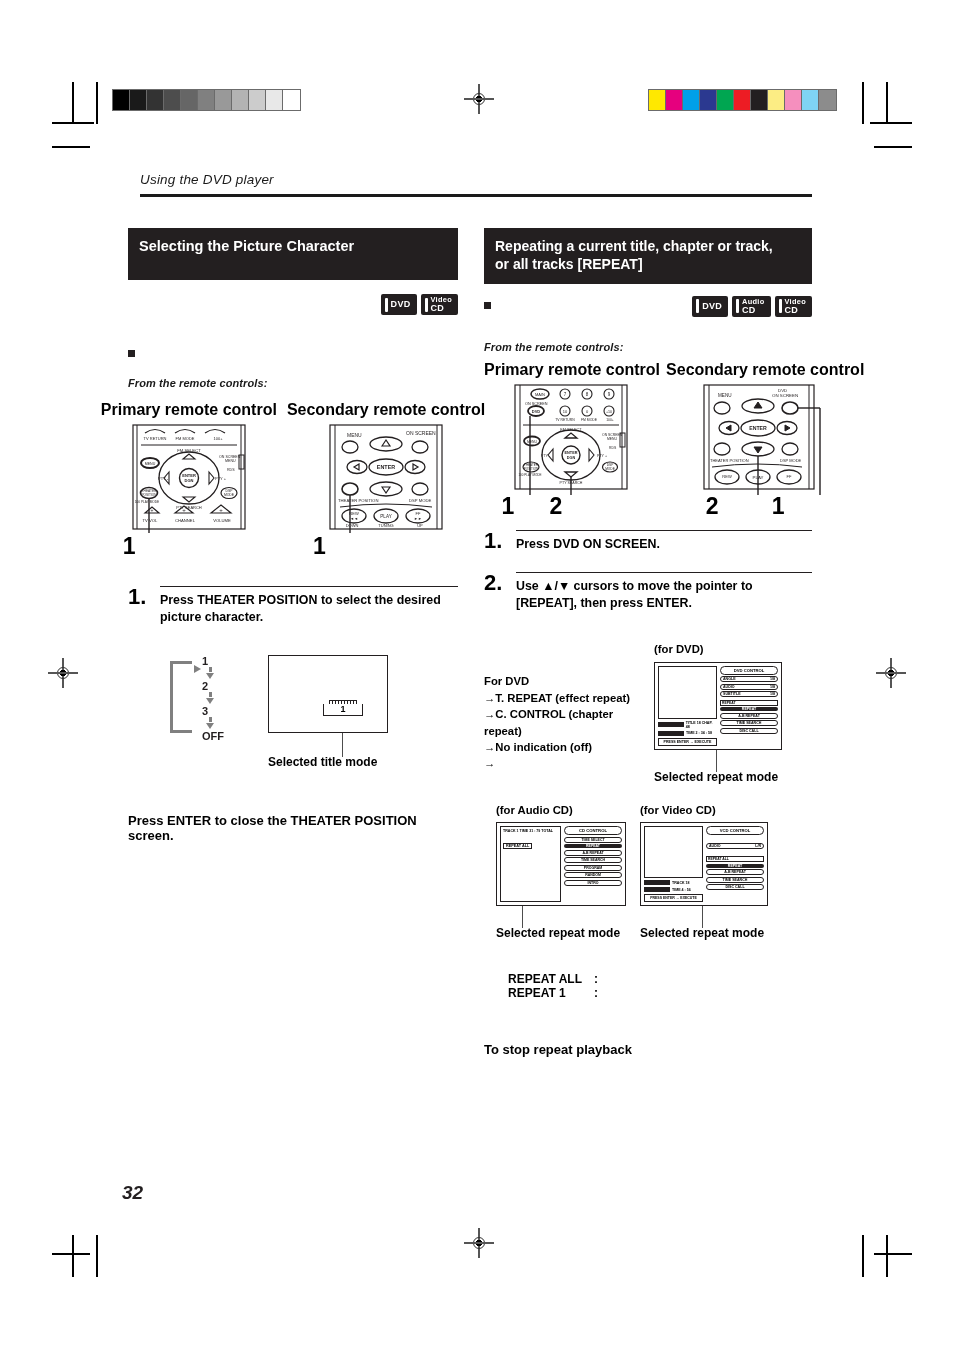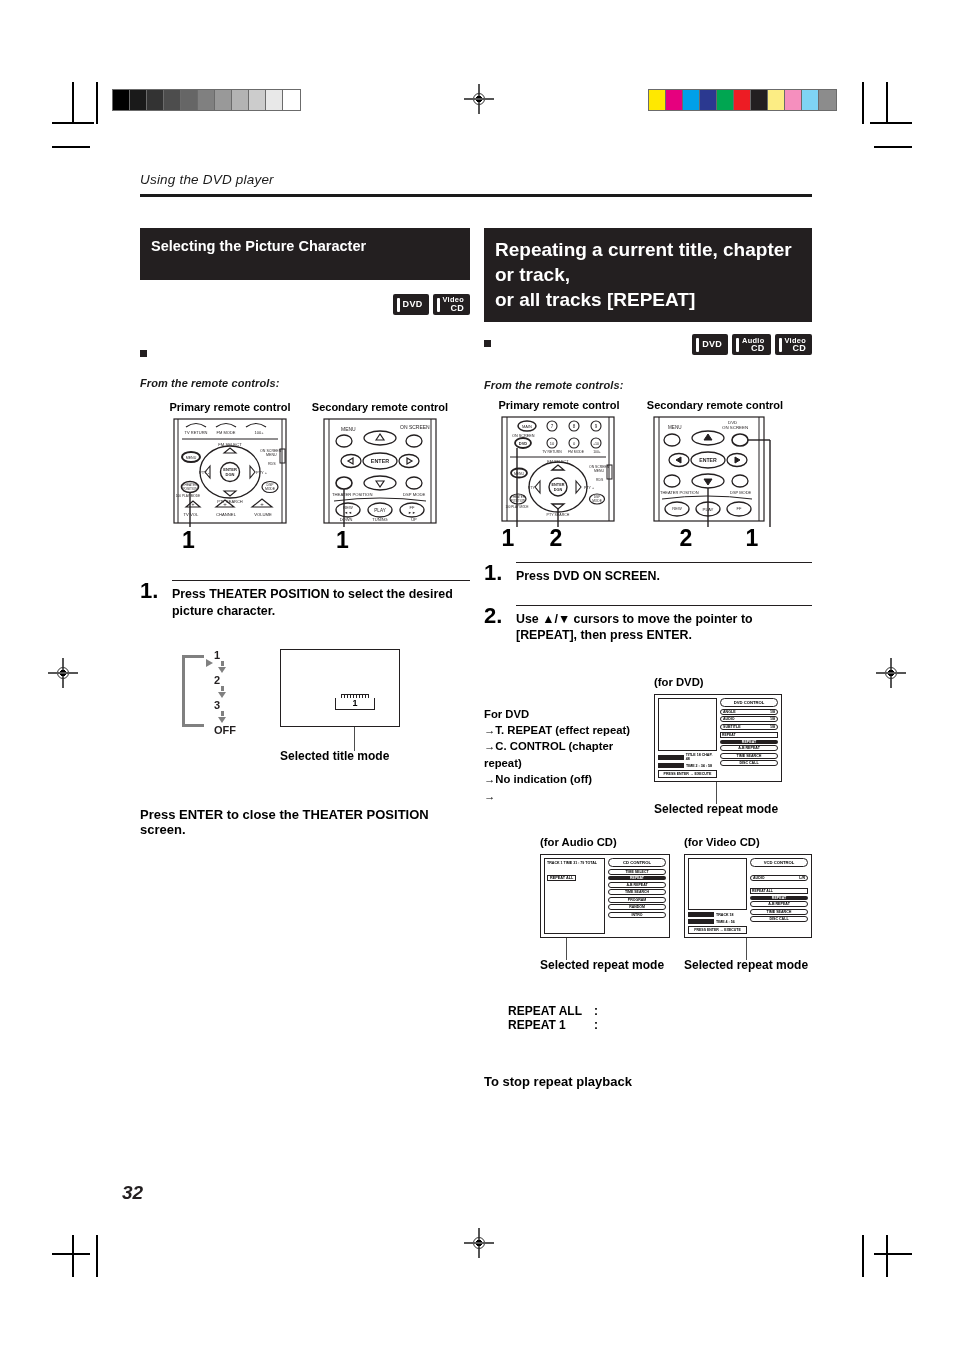--- a/index.html
+++ b/index.html
@@ -37,52 +37,52 @@
     font-family: "Liberation Sans", sans-serif;
     font-style: italic; font-size: 13.5px; color: #1a1a1a;
     letter-spacing: 0.2px;
   }
   .head-rule {
     position: absolute; left: 140px; top: 194px;
     width: 672px; height: 3px; background: #1a1a1a;
   }
 
   .col { position: absolute; top: 228px; }
-  .col-left { left: 140px; width: 330px; }
+  .col-left { left: 128px; width: 330px; }
   .col-right { left: 484px; width: 328px; }
 
   .sec-head {
     background: #231f20; color: #fff;
     font-weight: bold; font-size: 14.5px; line-height: 1.32;
     padding: 9px 10px 10px 11px;
     min-height: 52px;
   }
-  .col-right .sec-head { font-size: 19px; }
+  .col-right .sec-head { font-size: 14px; }
 
   .disc-icons { display: flex; gap: 4px; justify-content: flex-end; margin-top: 14px; }
   .disc-badge {
     background: #231f20; color: #fff; border-radius: 2px;
     padding: 2px 6px 2px 4px; display: flex; align-items: center; gap: 3px;
     height: 21px;
   }
   .disc-badge .bar { width: 3px; height: 14px; background: #fff; border-radius: 1px; }
   .disc-badge .txt { font-size: 9px; font-weight: bold; line-height: 1.0; letter-spacing: .3px; }
-  .disc-badge .txt.two { font-size: 7.4px; text-align: right; }
+  .disc-badge .txt.two { font-size: 7.4px; text-align: left; }
   .disc-badge .txt.two b { display: block; font-size: 9px; }
 
   .bullet-sq { width: 7px; height: 7px; background: #231f20; display: inline-block; }
 
   .from-remote {
     font-style: italic; font-weight: bold; font-size: 11px; color: #1a1a1a;
     letter-spacing: .1px;
   }
 
   .remote-row { display: flex; gap: 10px; }
   .remote-block { text-align: center; }
-  .remote-cap { font-weight: bold; font-size: 11px; margin-bottom: 4px; white-space: nowrap; }
+  .remote-cap { font-weight: bold; font-size: 16px; margin-bottom: 4px; white-space: nowrap; }
   .remote-num { font-weight: bold; font-size: 23px; font-family: "Liberation Sans", sans-serif; }
 
   .step { display: flex; gap: 8px; margin-top: 18px; }
   .step-num {
     font-weight: bold; font-size: 22px; line-height: 1; width: 24px;
     flex: 0 0 24px; text-align: left;
   }
   .step-body { flex: 1; border-top: 1.6px solid #231f20; padding-top: 5px; }
   .step-text { font-weight: bold; font-size: 12.4px; line-height: 1.33; }
 
@@ -572,21 +572,21 @@
         <div style="position:relative; height:22px;">
           <div class="leader" style="position:absolute; left:62px; top:0; height:22px;"></div>
         </div>
         <div class="caption-bold" style="margin-top:-2px;">Selected repeat mode</div>
       </div>
     </div>
 
     <div style="margin-top:18px;">
     </div>
 
-    <div style="display:flex; gap:14px; margin-top:14px; padding-left:12px;justify-content:flex-end;">
+    <div style="display:flex; gap:14px; margin-top:14px; padding-left:12px;">
 
       <div>
         <div class="small-bold">(for Audio CD)</div>
         <div class="osd-box" style="width:130px; height:84px; margin-top:4px; padding:3px; display:flex; gap:3px;">
           <div style="flex:1; border:1px solid #231f20; padding:2px;">
             <div style="font-size:3.6px; font-weight:bold;">TRACK   1   TIME  31 : 79 TOTAL</div>
             <div style="border:1px solid #231f20; font-size:3.8px; font-weight:bold; display:inline-block; padding:0 2px; margin-top:2px;">REPEAT ALL</div>
           </div>
           <div style="width:58px; display:flex; flex-direction:column; gap:1.5px;">
             <div style="border:1px solid #231f20; border-radius:6px; font-size:4.2px; font-weight:bold; text-align:center; padding:1px 0;">CD CONTROL</div>

